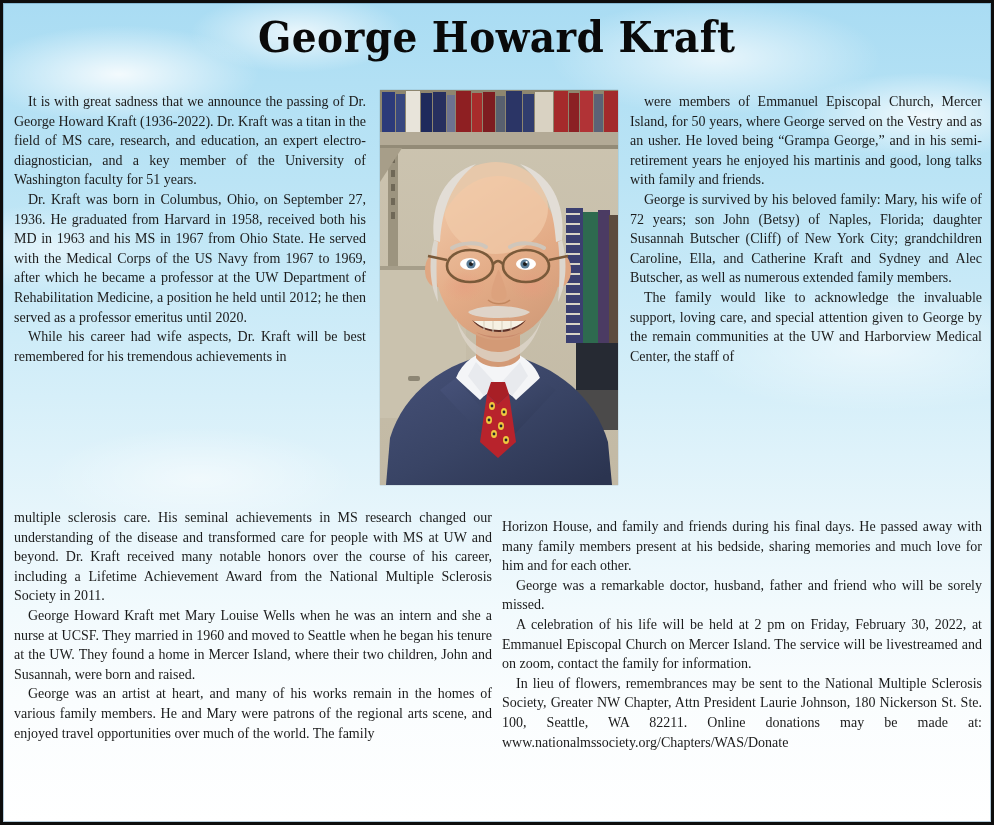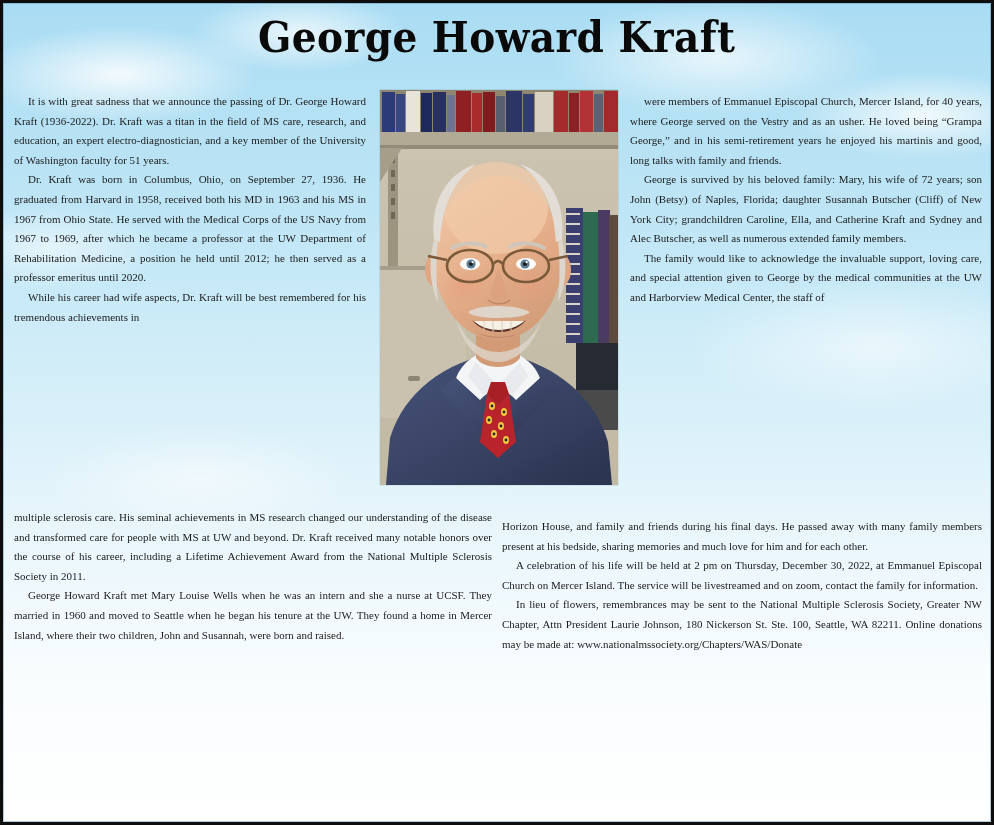--- a/index.html
+++ b/index.html
@@ -88,21 +88,21 @@
     z-index: 15;
     overflow: hidden;
     background: #c9c2b2;
     box-shadow: 0 0 1px rgba(0,0,0,0.4);
   }
   #photo svg { display: block; width: 238px; height: 395px; }
 
   
   .col {
     position: absolute;
-    font-size: 11px;
+    font-size: 14px;
     line-height: 19.6px;
     text-align: justify;
     text-justify: inter-word;
     hyphens: auto;
     z-index: 10;
   }
   .col p {
     margin: 0;
     text-indent: 14px;
   }
@@ -310,31 +310,33 @@
     </svg>
   </div>
 
   <div id="col-left" class="col">
     <p>It is with great sadness that we announce the passing of Dr. George Howard Kraft (1936-2022). Dr. Kraft was a titan in the field of MS care, research, and education, an expert electro-diagnostician, and a key member of the University of Washington faculty for 51 years.</p>
     <p>Dr. Kraft was born in Columbus, Ohio, on September 27, 1936. He graduated from Harvard in 1958, received both his MD in 1963 and his MS in 1967 from Ohio State. He served with the Medical Corps of the US Navy from 1967 to 1969, after which he became a professor at the UW Department of Rehabilitation Medicine, a position he held until 2012; he then served as a professor emeritus until 2020.</p>
     <p>While his career had wife aspects, Dr. Kraft will be best remembered for his tremendous achievements in</p>
   </div>
 
   <div id="col-right" class="col">
-    <p>were members of Emmanuel Episcopal Church, Mercer Island, for 40 years, where George served on the Vestry and as an usher. He loved being “Grampa George,” and in his semi-retirement years he enjoyed his martinis and good, long talks with family and friends.</p>
+    <p>were members of Emmanuel Episcopal Church, Mercer Island, for 50 years, where George served on the Vestry and as an usher. He loved being “Grampa George,” and in his semi-retirement years he enjoyed his martinis and good, long talks with family and friends.</p>
     <p>George is survived by his beloved family: Mary, his wife of 72 years; son John (Betsy) of Naples, Florida; daughter Susannah Butscher (Cliff) of New York City; grandchildren Caroline, Ella, and Catherine Kraft and Sydney and Alec Butscher, as well as numerous extended family members.</p>
-    <p>The family would like to acknowledge the invaluable support, loving care, and special attention given to George by the medical communities at the UW and Harborview Medical Center, the staff of</p>
+    <p>The family would like to acknowledge the invaluable support, loving care, and special attention given to George by the remain communities at the UW and Harborview Medical Center, the staff of</p>
   </div>
 
   <div id="col-wide-left" class="col">
     <p class="cont last-line-left">multiple sclerosis care. His seminal achievements in MS research changed our understanding of the disease and transformed care for people with MS at UW and beyond. Dr. Kraft received many notable honors over the course of his career, including a Lifetime Achievement Award from the National Multiple Sclerosis Society in 2011.</p>
     <p class="last-line-left">George Howard Kraft met Mary Louise Wells when he was an intern and she a nurse at UCSF. They married in 1960 and moved to Seattle when he began his tenure at the UW. They found a home in Mercer Island, where their two children, John and Susannah, were born and raised.</p>
+    <p>George was an artist at heart, and many of his works remain in the homes of various family members. He and Mary were patrons of the regional arts scene, and enjoyed travel opportunities over much of the world. The family</p>
   </div>
 
   <div id="col-wide-right" class="col">
     <p class="cont last-line-left">Horizon House, and family and friends during his final days. He passed away with many family members present at his bedside, sharing memories and much love for him and for each other.</p>
-    <p class="last-line-left">A celebration of his life will be held at 2 pm on Thursday, December 30, 2022, at Emmanuel Episcopal Church on Mercer Island. The service will be livestreamed and on zoom, contact the family for information.</p>
+    <p class="last-line-left">George was a remarkable doctor, husband, father and friend who will be sorely missed.</p>
+    <p class="last-line-left">A celebration of his life will be held at 2 pm on Friday, February 30, 2022, at Emmanuel Episcopal Church on Mercer Island. The service will be livestreamed and on zoom, contact the family for information.</p>
     <p class="last-line-left">In lieu of flowers, remembrances may be sent to the National Multiple Sclerosis Society, Greater NW Chapter, Attn President Laurie Johnson, 180 Nickerson St. Ste. 100, Seattle, WA 82211. Online donations may be made at: www.nationalmssociety.org/Chapters/WAS/Donate</p>
   </div>
 
   <div id="frame"></div>
   <div id="frame-inner"></div>
 </div>
 
 </body></html>

